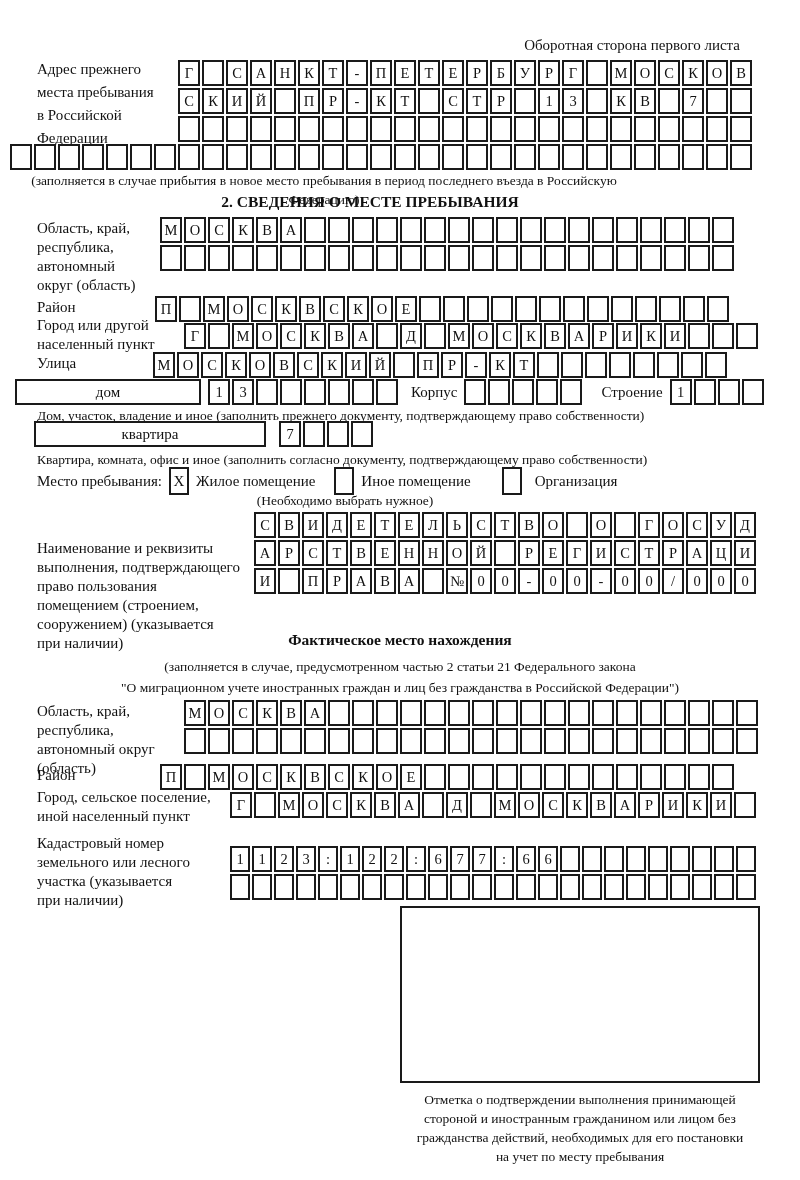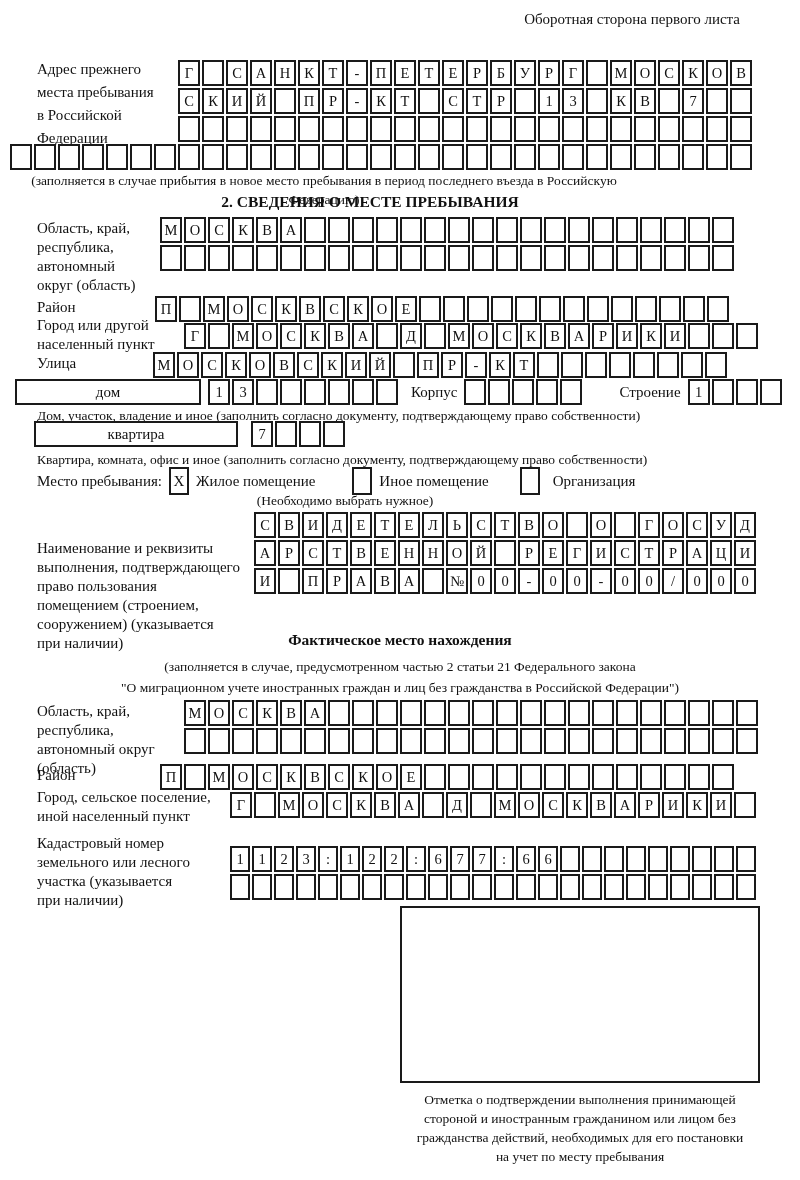--- a/index.html
+++ b/index.html
@@ -16,28 +16,28 @@
         display:flex;align-items:center;justify-content:center;
         font-size:14.5px;background:#fff;}
   .cell-sm{width:20px;}
   .bigbox{flex:0 0 auto;border:2px solid #1a1a1a;box-sizing:border-box;height:26px;
           display:flex;align-items:center;justify-content:center;font-size:15px;background:#fff;}
   .inlinerow{display:flex;align-items:center;gap:7px;}
   .checkbox{flex:0 0 auto;width:20px;height:28px;border:2px solid #1a1a1a;box-sizing:border-box;
             display:flex;align-items:center;justify-content:center;font-size:15px;background:#fff;}
   .stampbox{border:2px solid #1a1a1a;box-sizing:border-box;background:#fff;}
   .gap-md{margin-left:6px;}
-  .gap-lg{margin-left:30px;}
+  .gap-lg{margin-left:12px;}
 </style>
 </head>
 <body>
 
 <div id="page">
 
-  <div class="abs lbl" style="top:10px;right:60px;">Оборотная сторона первого листа</div>
+  <div class="abs lbl" style="top:36px;right:60px;">Оборотная сторона первого листа</div>
 
   <div class="abs lbl lbl-wide" style="left:37px;top:58px;">
       <div>Адрес прежнего</div>
       <div>места пребывания</div>
       <div>в Российской</div>
       <div>Федерации</div>
     </div>
   <div class="abs cellrow" style="left:178px;top:60px;">
       <span class="cell">Г</span>
       <span class="cell"></span>
@@ -320,24 +320,24 @@
         <span class="cell"></span>
       </div>
     <div class="lbl gap-lg">Строение</div>
     <div class="cellrow">
         <span class="cell">1</span>
         <span class="cell"></span>
         <span class="cell"></span>
         <span class="cell"></span>
       </div>
   </div>
-  <div class="abs note" style="left:37px;top:406px;">Дом, участок, владение и иное (заполнить согласно документу, подтверждающему право собственности)</div>
+  <div class="abs note" style="left:37px;top:406px;">Дом, участок, владение и иное (заполнить прежнего документу, подтверждающему право собственности)</div>
 
   <div class="abs inlinerow" style="left:34px;top:421px;">
-    <div class="bigbox" style="width:204px;">квартира</div>
+    <div class="bigbox" style="width:232px;">квартира</div>
     <div class="cellrow gap-md">
         <span class="cell">7</span>
         <span class="cell"></span>
         <span class="cell"></span>
         <span class="cell"></span>
       </div>
   </div>
   <div class="abs note" style="left:37px;top:450px;">Квартира, комната, офис и иное (заполнить согласно документу, подтверждающему право собственности)</div>
 
   <div class="abs inlinerow" style="left:37px;top:467px;">

